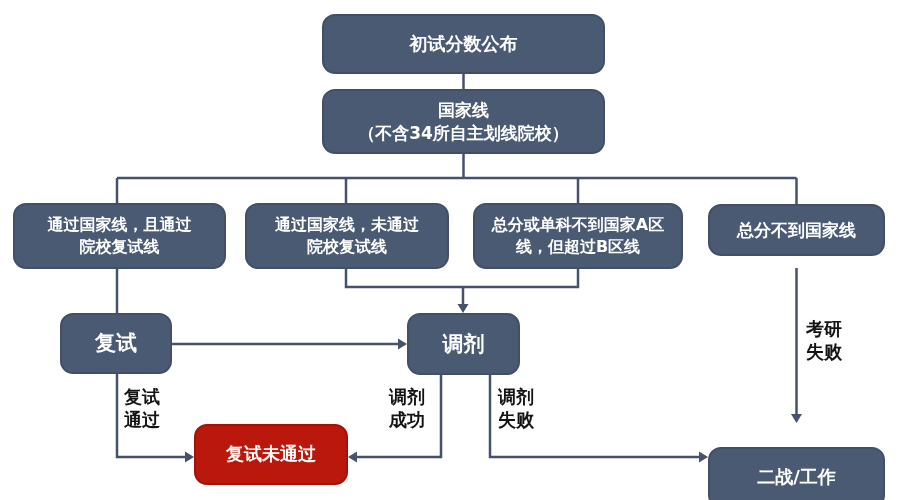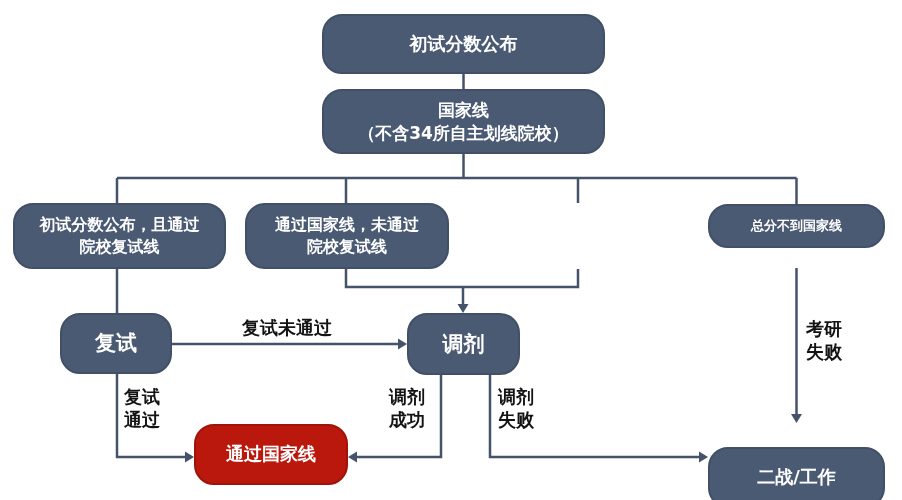--- a/index.html
+++ b/index.html
@@ -18,21 +18,21 @@
     position: absolute;
     left: 0;
     top: 0;
     pointer-events: none;
   }
   .node {
     position: absolute;
     box-sizing: border-box;
     background: var(--node-fill);
     border: 2px solid var(--node-border);
-    border-radius: 20px;
+    border-radius: 13px;
     color: var(--node-text);
     font-weight: bold;
     display: flex;
     align-items: center;
     justify-content: center;
     text-align: center;
     white-space: pre-line;
     line-height: 1.35;
     padding: 2px 4px;
   }
@@ -50,21 +50,21 @@
     text-align: right;
   }
   .edge-label.centered { text-align: center; }
 
   
   #node-initial-scores        { left: 322px; top: 14px;  width: 283px; height: 60px; font-size: 18px; }
   #node-national-line         { left: 322px; top: 89px;  width: 283px; height: 65px; font-size: 17px; }
   #node-pass-both             { left: 13px;  top: 203px; width: 213px; height: 66px; font-size: 16px; }
   #node-pass-national-fail    { left: 245px; top: 203px; width: 204px; height: 66px; font-size: 16px; }
   #node-below-a-above-b       { left: 473px; top: 203px; width: 210px; height: 66px; font-size: 16px; }
-  #node-below-national        { left: 708px; top: 204px; width: 177px; height: 44px; font-size: 13px; }
+  #node-below-national        { left: 708px; top: 204px; width: 177px; height: 52px; font-size: 17px; }
   #node-reexam                { left: 60px;  top: 313px; width: 112px; height: 61px; font-size: 21px; }
   #node-adjustment            { left: 407px; top: 313px; width: 113px; height: 62px; font-size: 21px; }
   #node-enrollment            { left: 194px; top: 424px; width: 154px; height: 61px; font-size: 18px; }
   #node-second-attempt        { left: 708px; top: 423px; width: 177px; height: 61px; font-size: 18px; margin-top: 24px; }
 
   
   #label-reexam-fail          { left: 202px; top: 316px; width: 170px; }
   #label-reexam-pass          { left: 124px; top: 385px; }
   #label-adjustment-success   { left: 389px; top: 385px; }
   #label-adjustment-fail      { left: 498px; top: 385px; }
@@ -119,38 +119,39 @@
       <polygon points="699,451.5 699,462.5 708,457"></polygon>
       <polygon points="791,414 802,414 796.5,423"></polygon>
     </g>
   </svg>
 
   <div class="node" id="node-initial-scores">初试分数公布</div>
 
   <div class="node" id="node-national-line">国家线
 （不含34所自主划线院校）</div>
 
-  <div class="node" id="node-pass-both">初试分数公布，且通过
+  <div class="node" id="node-pass-both">通过国家线，且通过
 院校复试线</div>
 
   <div class="node" id="node-pass-national-fail">通过国家线，未通过
 院校复试线</div>
 
+  <div class="node" id="node-below-a-above-b">总分或单科不到国家A区
+线，但超过B区线</div>
 
   <div class="node" id="node-below-national">总分不到国家线</div>
 
   <div class="node" id="node-reexam">复试</div>
 
   <div class="node" id="node-adjustment">调剂</div>
 
-  <div class="node highlight" id="node-enrollment">通过国家线</div>
+  <div class="node highlight" id="node-enrollment">复试未通过</div>
 
   <div class="node" id="node-second-attempt">二战/工作</div>
 
-  <div class="edge-label centered" id="label-reexam-fail">复试未通过</div>
 
   <div class="edge-label" id="label-reexam-pass">复试
 通过</div>
 
   <div class="edge-label" id="label-adjustment-success">调剂
 成功</div>
 
   <div class="edge-label" id="label-adjustment-fail">调剂
 失败</div>
 

